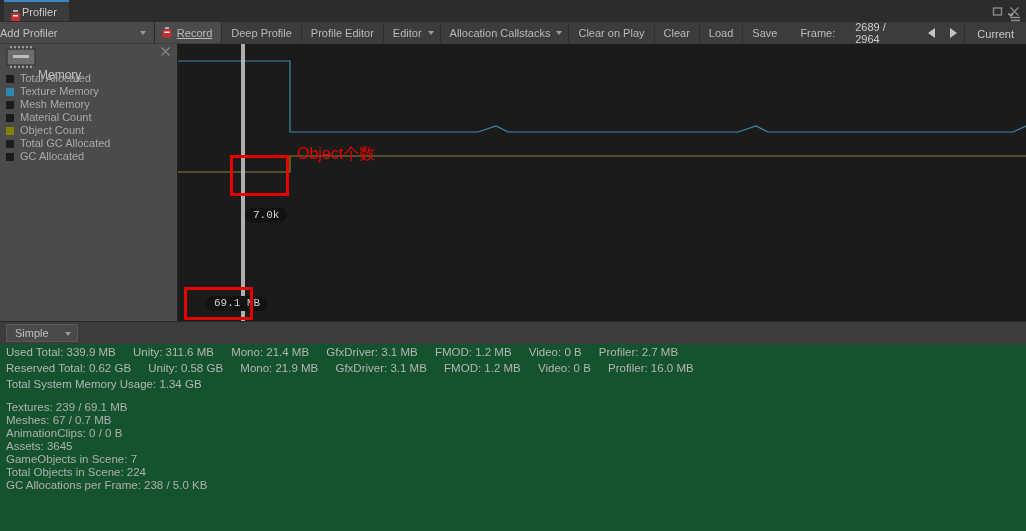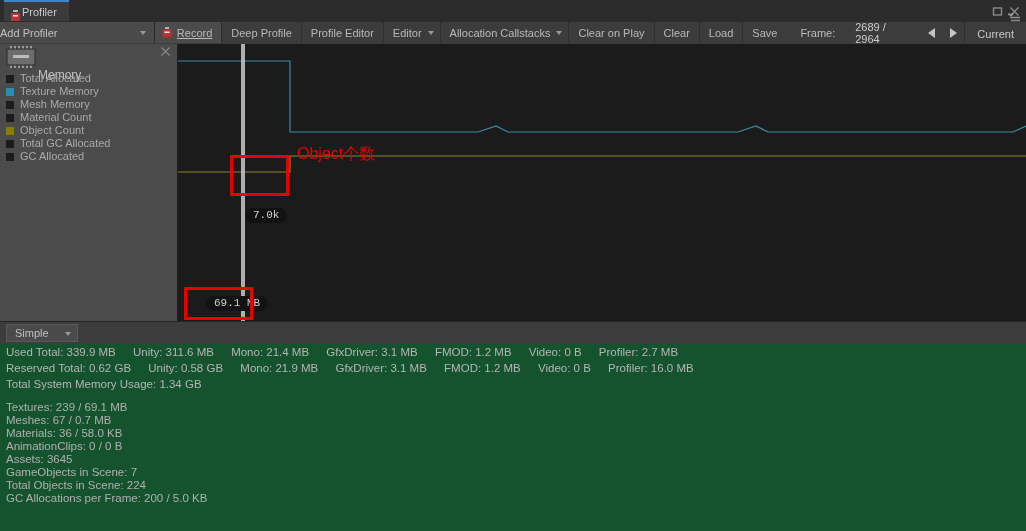--- a/index.html
+++ b/index.html
@@ -297,21 +297,20 @@
       <span class="seg">FMOD: 1.2 MB</span>
       <span class="seg">Video: 0 B</span>
       <span class="seg">Profiler: 16.0 MB</span>
     </div>
     <div class="sumline">Total System Memory Usage: 1.34 GB</div>
 
     <div class="spacer"></div>
 
     <div class="detline">Textures: 239 / 69.1 MB</div>
     <div class="detline">Meshes: 67 / 0.7 MB</div>
-    <div class="detline">Materials: 36 / 58.0 KB</div>
     <div class="detline">AnimationClips: 0 / 0 B</div>
     <div class="detline">Assets: 3645</div>
     <div class="detline">GameObjects in Scene: 7</div>
     <div class="detline">Total Objects in Scene: 224</div>
-    <div class="detline">GC Allocations per Frame: 200 / 5.0 KB</div>
+    <div class="detline">GC Allocations per Frame: 238 / 5.0 KB</div>
   </div>
 
 </div>
 
 </body></html>

